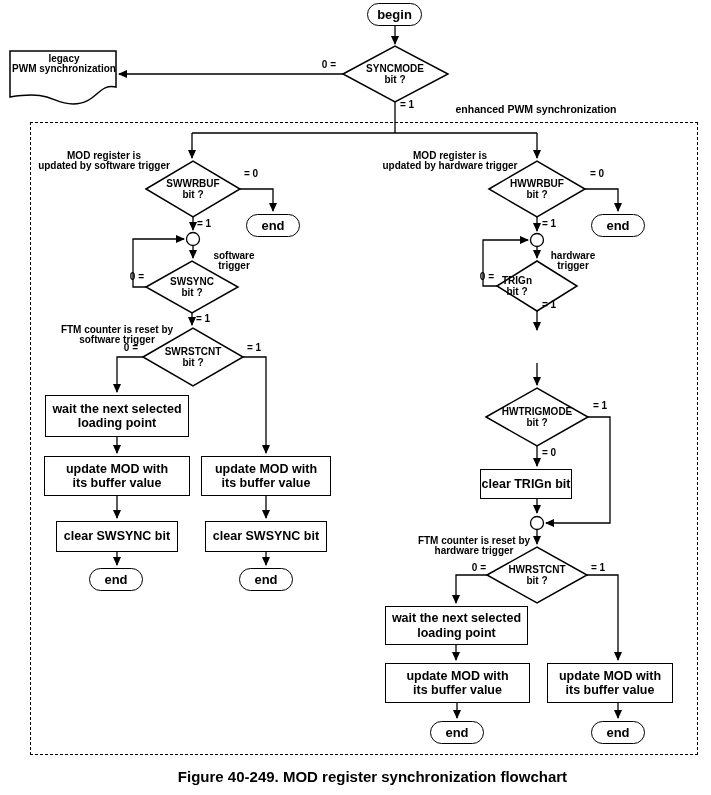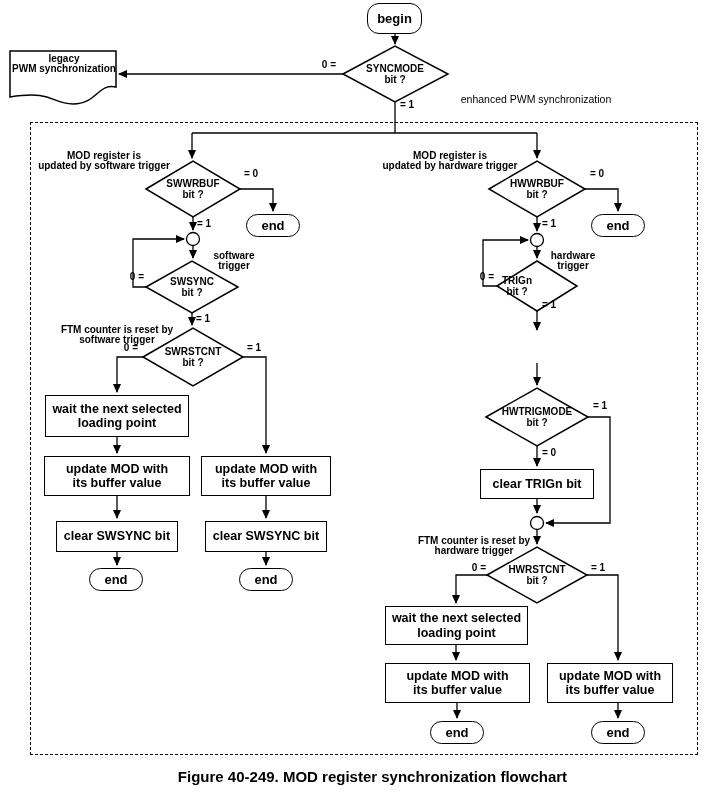--- a/index.html
+++ b/index.html
@@ -11,22 +11,22 @@
   .box{position:absolute;border:1.6px solid #000;background:#fff;display:flex;align-items:center;
        justify-content:center;text-align:center;white-space:pre-line;font-weight:bold;
        font-size:12.5px;line-height:1.15;box-sizing:border-box;}
   .term{position:absolute;border:1.7px solid #000;border-radius:12px;background:#fff;display:flex;
         align-items:center;justify-content:center;font-weight:bold;font-size:13px;box-sizing:border-box;}
   .note{font-weight:bold;font-size:10px;line-height:1.0;}
   .elabel{position:absolute;font-weight:bold;font-size:10px;line-height:1;}
   .ralign{text-align:right;width:24px;}
   .dashedbox{position:absolute;left:30px;top:122px;width:668px;height:633px;
              border:1.6px dashed #000;box-sizing:border-box;}
-  .region{position:absolute;left:430px;top:93px;width:212px;text-align:center;
-          font-weight:normal;font-size:10.5px;}
+  .region{position:absolute;left:430px;top:103px;width:212px;text-align:center;
+          font-weight:bold;font-size:10.5px;}
   .caption{position:absolute;left:17px;top:762px;width:711px;text-align:center;
            font-weight:bold;font-size:15px;margin-top:6px;}
 </style>
 </head>
 <body>
 
 <div id="stage">
 
   <svg id="wires" viewBox="0 0 711 795" xmlns="http://www.w3.org/2000/svg">
     <defs>
@@ -83,21 +83,21 @@
       <polygon points="497,286 537,261 577,286 537,311"></polygon>
       <polygon points="486,417 537,388 588,417 537,446"></polygon>
       <polygon points="487,575 537,547 587,575 537,603"></polygon>
       <path d="M10,51 L116,51 L116,87 C98,83 97,104 73,104 C51,104 54,90 10,97 Z"></path>
     </g>
   </svg>
 
   <div class="dashedbox"></div>
   <div class="region">enhanced PWM synchronization</div>
 
-  <div class="term" style="left:367px;top:3px;width:55px;height:31px;">begin</div>
+  <div class="term" style="left:367px;top:3px;width:55px;height:23px;">begin</div>
   <div class="term" style="left:246px;top:214px;width:54px;height:23px;">end</div>
   <div class="term" style="left:591px;top:214px;width:54px;height:23px;">end</div>
   <div class="term" style="left:89px;top:568px;width:54px;height:23px;">end</div>
   <div class="term" style="left:239px;top:568px;width:54px;height:23px;">end</div>
   <div class="term" style="left:430px;top:721px;width:54px;height:23px;">end</div>
   <div class="term" style="left:591px;top:721px;width:54px;height:23px;">end</div>
 
   <div class="ctr note" style="left:64px;top:64px;width:112px;">legacy
 PWM synchronization</div>
 
@@ -119,21 +119,21 @@
 bit ?</div>
 
   <div class="box" style="left:45px;top:395px;width:144px;height:42px;">wait the next selected
 loading point</div>
   <div class="box" style="left:44px;top:456px;width:146px;height:40px;">update MOD with
 its buffer value</div>
   <div class="box" style="left:56px;top:521px;width:122px;height:31px;">clear SWSYNC bit</div>
   <div class="box" style="left:201px;top:456px;width:130px;height:40px;">update MOD with
 its buffer value</div>
   <div class="box" style="left:205px;top:521px;width:122px;height:31px;">clear SWSYNC bit</div>
-  <div class="box" style="left:480px;top:469px;width:114px;height:30px;">clear TRIGn bit</div>
+  <div class="box" style="left:480px;top:469px;width:92px;height:30px;">clear TRIGn bit</div>
   <div class="box" style="left:385px;top:606px;width:143px;height:39px;">wait the next selected
 loading point</div>
   <div class="box" style="left:385px;top:663px;width:145px;height:40px;">update MOD with
 its buffer value</div>
   <div class="box" style="left:547px;top:663px;width:126px;height:40px;">update MOD with
 its buffer value</div>
 
   <div class="ctr note" style="left:104px;top:161px;width:140px;">MOD register is
 updated by software trigger</div>
   <div class="ctr note" style="left:450px;top:161px;width:142px;">MOD register is

